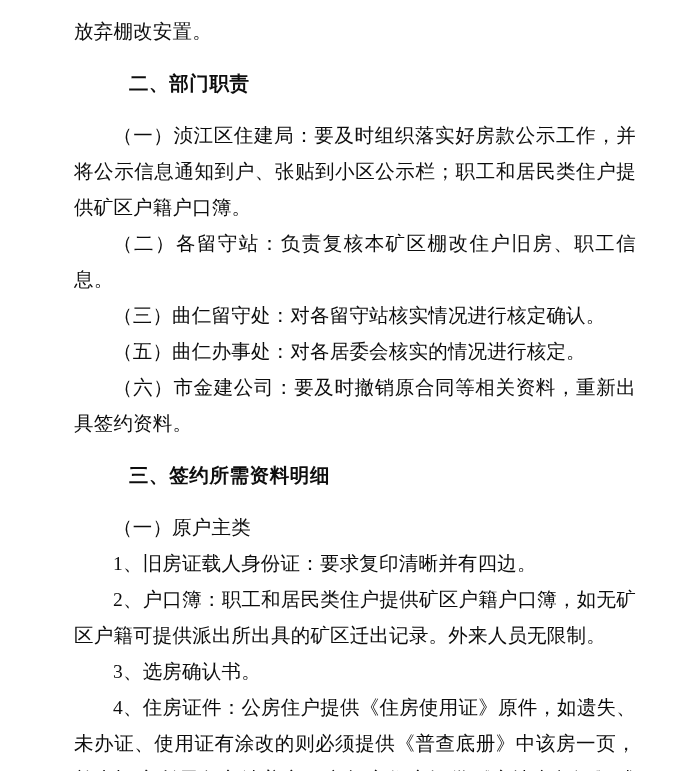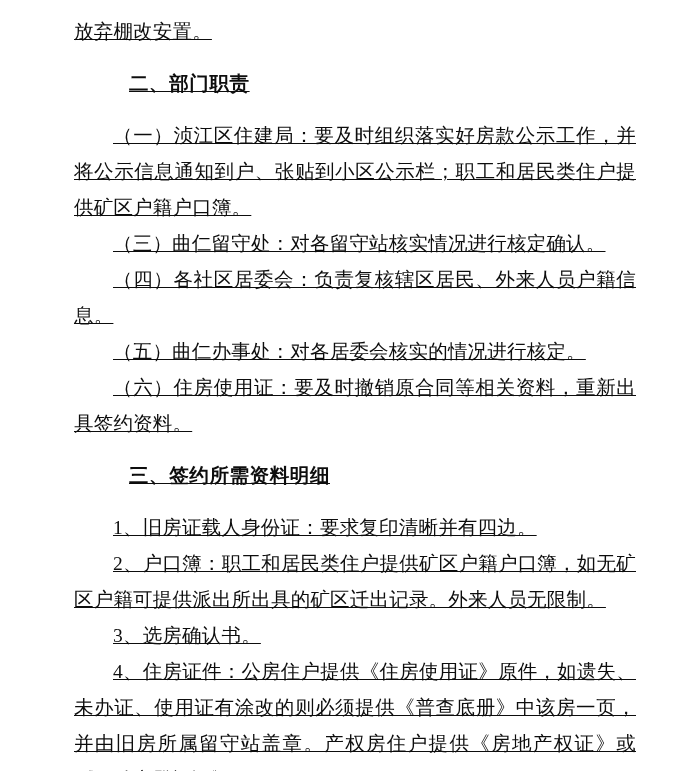--- a/index.html
+++ b/index.html
@@ -13,21 +13,20 @@
     font-family: "Liberation Serif", "DejaVu Serif", serif;
     color: #0d0d0d;
     overflow: hidden;
   }
   .page {
     position: relative;
     width: 682px;
     height: 771px;
     box-sizing: border-box;
     padding: 14px 46px 0 74px;
-    text-decoration: underline;
   }
   .para {
     font-size: 19.5px;
     line-height: 36px;
     text-align: justify;
     text-justify: inter-ideograph;
     margin: 0;
     letter-spacing: 0.2px;
     white-space: pre-wrap;
   }
@@ -47,31 +46,32 @@
 <body>
 
 <div class="page">
 
   <p class="para">放弃棚改安置。</p>
 
   <p class="heading">二、部门职责</p>
 
   <p class="para indent">（一）浈江区住建局：要及时组织落实好房款公示工作，并将公示信息通知到户、张贴到小区公示栏；职工和居民类住户提供矿区户籍户口簿。</p>
 
+  <p class="para indent">（二）各留守站：负责复核本矿区棚改住户旧房、职工信息。</p>
 
   <p class="para indent">（三）曲仁留守处：对各留守站核实情况进行核定确认。</p>
 
-  <p class="para indent">（四）各社区居委会：负责复核辖区居民、外来人员户籍信息。</p>
 
   <p class="para indent">（五）曲仁办事处：对各居委会核实的情况进行核定。</p>
 
-  <p class="para indent">（六）住房使用证：要及时撤销原合同等相关资料，重新出具签约资料。</p>
+  <p class="para indent">（六）市金建公司：要及时撤销原合同等相关资料，重新出具签约资料。</p>
 
   <p class="heading">三、签约所需资料明细</p>
 
+  <p class="para indent">（一）原户主类</p>
 
   <p class="para indent">1、旧房证载人身份证：要求复印清晰并有四边。</p>
 
   <p class="para indent">2、户口簿：职工和居民类住户提供矿区户籍户口簿，如无矿区户籍可提供派出所出具的矿区迁出记录。外来人员无限制。</p>
 
   <p class="para indent">3、选房确认书。</p>
 
   <p class="para indent">4、住房证件：公房住户提供《住房使用证》原件，如遗失、未办证、使用证有涂改的则必须提供《普查底册》中该房一页，并由旧房所属留守站盖章。产权房住户提供《房地产权证》或《不动产登记证》。</p>
 
 </div>

